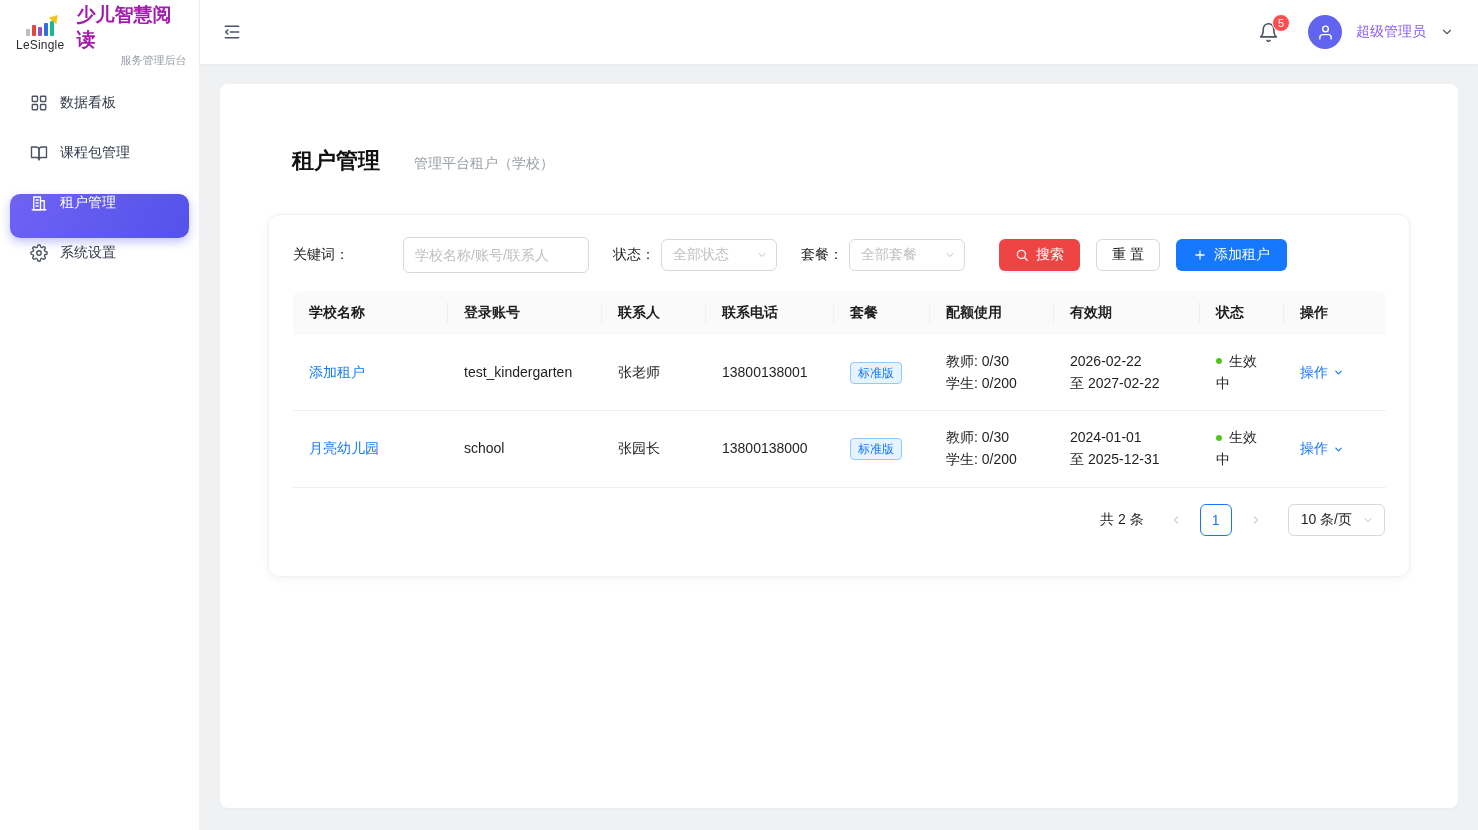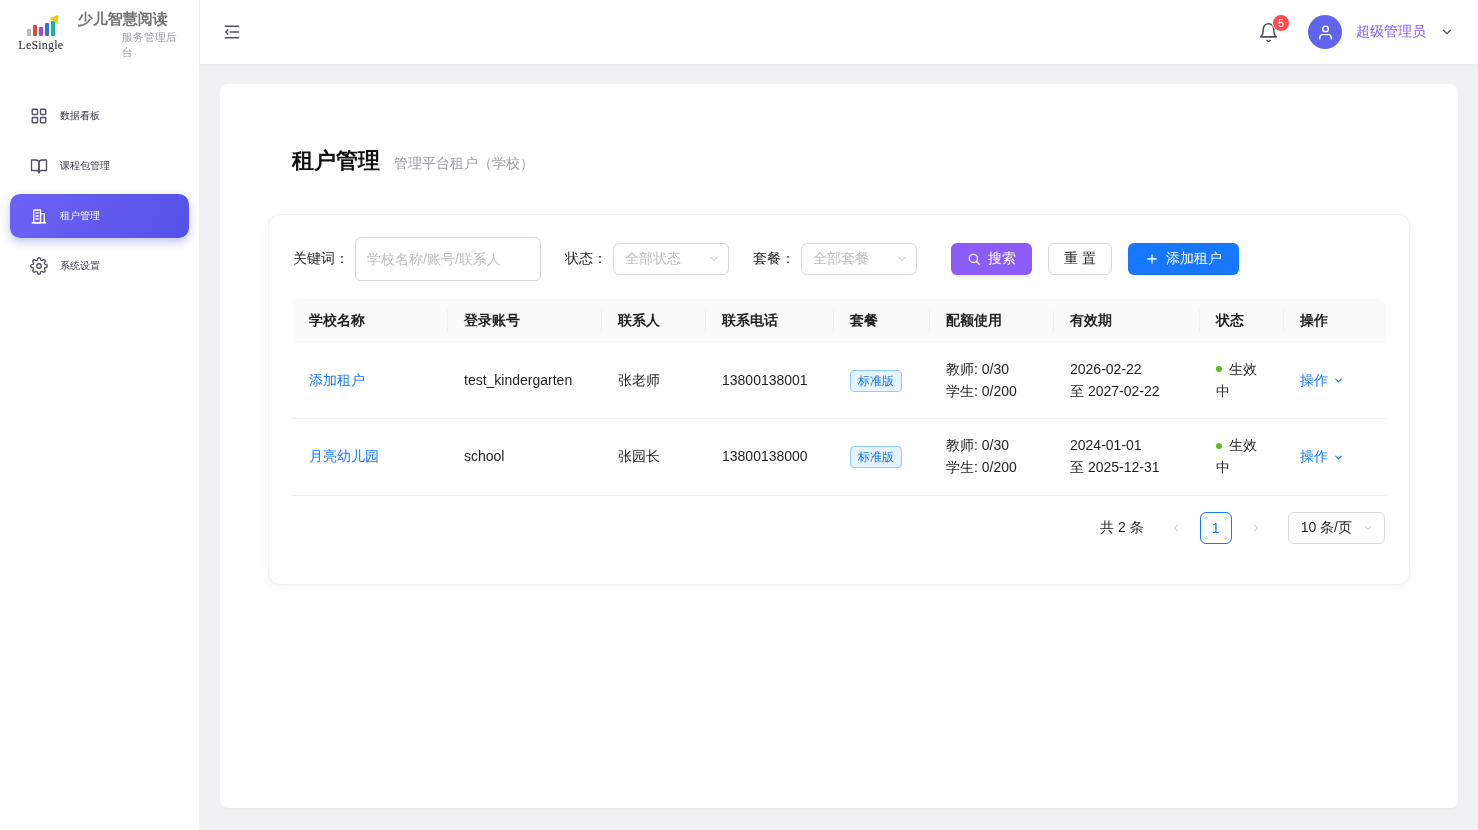--- a/index.html
+++ b/index.html
@@ -11,26 +11,26 @@
   .brand { height:70px; display:flex; align-items:center; gap:10px; padding:0 12px 0 14px; }
   .logo { display:flex; flex-direction:column; align-items:center; width:54px; }
   .logo-bars { display:flex; align-items:flex-end; gap:2px; height:18px; position:relative; }
   .logo-bars i { display:block; width:4px; border-radius:1px; }
   .logo-bars i:nth-child(1){height:7px;background:#bdbdbd;}
   .logo-bars i:nth-child(2){height:11px;background:#e2473c;}
   .logo-bars i:nth-child(3){height:9px;background:#9c4dc4;}
   .logo-bars i:nth-child(4){height:13px;background:#2f6fe0;}
   .logo-bars i:nth-child(5){height:15px;background:#1ab5a0;}
   .logo-arrow { position:absolute; right:-6px; top:-4px; width:0; height:0; border-left:5px solid transparent; border-right:5px solid transparent; border-bottom:8px solid #f2c512; transform:rotate(40deg); }
-  .logo-text { font-size:12px; color:#2b2b2b; margin-top:2px; letter-spacing:0.2px;font-family:Liberation Serif, serif; }
-  .brand-title { font-size:15px; font-weight:bold; color:#737373; line-height:1.35; }
+  .logo-text { font-size:12px; color:#2b2b2b; margin-top:2px; letter-spacing:0.2px; }
+  .brand-title { font-size:19px; font-weight:bold; color:#a21caf; line-height:1.35; }
   .brand-sub { font-size:11px; color:#9aa0a6; line-height:1.4;margin-left:44px; }
 
   .menu { padding:18px 0 0; }
-  .menu-item { display:flex; align-items:center; gap:12px; height:44px; margin:6px 10px; padding:0 0 0 20px; border-radius:10px; color:#33394a; font-size:10px; cursor:pointer; }
+  .menu-item { display:flex; gap:12px; height:44px; margin:6px 10px; padding:0 0 0 20px; border-radius:10px; color:#33394a; font-size:14px; cursor:pointer; }
   .menu-item .mi-icon { width:18px; height:18px; display:flex; align-items:center; color:#4b5263; }
   .menu-item .mi-icon svg { width:18px; height:18px; }
   .menu-item.active { background:linear-gradient(120deg,#6f62f5 0%,#5352e9 100%); color:#fff; box-shadow:0 4px 10px rgba(83,82,233,0.35); }
   .menu-item.active .mi-icon { color:#fff; }
 
   
   .main { flex:1; display:flex; flex-direction:column; height:100%; min-width:0; }
   .topbar { height:64px; background:#fff; display:flex; align-items:center; justify-content:space-between; padding:0 24px 0 22px; box-shadow:0 1px 3px rgba(0,0,0,0.04); position:relative; z-index:2; }
   .fold-btn { width:22px; height:22px; color:#4b5263; cursor:pointer; display:flex; align-items:center; }
   .fold-btn svg { width:20px; height:20px; }
@@ -41,36 +41,36 @@
   .avatar { width:34px; height:34px; border-radius:50%; background:#6064ee; color:#fff; display:flex; align-items:center; justify-content:center; cursor:pointer; }
   .avatar svg { width:17px; height:17px; }
   .user-name { font-size:14px; color:#8b5cf6; }
   .user-caret { width:14px; height:14px; color:#595959; display:flex; cursor:pointer; }
   .user-caret svg { width:14px; height:14px; }
 
   .content { flex:1; background:#f0f1f3; padding:20px 20px 22px; overflow:hidden; }
   .page-card { background:#fff; border-radius:8px; height:100%; box-shadow:0 1px 2px rgba(0,0,0,0.03); padding:62px 0 0; }
   .page-head { display:flex; align-items:baseline; gap:14px; padding:0 72px; }
   .page-title { font-size:22px; font-weight:bold; color:#111; }
-  .page-sub { font-size:14px; color:#9aa0a6; }
+  .page-sub { font-size:14px; color:#9aa0a6;margin-left:20px; }
 
   .panel { margin:38px 48px 0; background:#fff; border:1px solid #f2f2f2; border-radius:12px; box-shadow:0 2px 10px rgba(0,0,0,0.05); padding:22px 24px 40px; }
 
   
   .filter-row { display:flex; align-items:center; }
   .f-label { font-size:14px; color:#1f1f1f; margin-right:6px; white-space:nowrap; }
-  .f-input { width:186px; height:44px; border:1px solid #d9d9d9; border-radius:6px; padding:0 11px; font-size:14px; color:#6d28d9; outline:none; font-family:inherit; }
+  .f-input { width:186px; height:36px; border:1px solid #d9d9d9; border-radius:6px; padding:0 11px; font-size:14px; color:#6d28d9; outline:none; font-family:inherit;margin-left:48px; }
   .f-input::placeholder { color:#bfbfbf; }
   .f-select { width:116px; height:32px; border:1px solid #d9d9d9; border-radius:6px; padding:0 8px 0 11px; display:flex; align-items:center; justify-content:space-between; font-size:14px; color:#bfbfbf; background:#fff; cursor:pointer; }
   .f-select .sel-caret { width:12px; height:12px; color:#bfbfbf; display:flex; }
   .f-select .sel-caret svg { width:12px; height:12px; }
   .gap24 { width:24px; } .gap34 { width:34px; } .gap16 { width:16px; }
   .btn { height:32px; border-radius:6px; border:none; font-size:14px; display:inline-flex; align-items:center; justify-content:center; gap:7px; cursor:pointer; font-family:inherit; }
   .btn svg { width:14px; height:14px; }
-  .btn-primary { background:#8b5cf6; color:#fff; padding:0 16px; box-shadow:0 2px 0 rgba(5,145,255,0.1); }
+  .btn-primary { background:#ef4444; color:#fff; padding:0 16px; box-shadow:0 2px 0 rgba(5,145,255,0.1); }
   .btn-default { background:#fff; color:#1f1f1f; border:1px solid #d9d9d9; padding:0 15px; }
   .btn-add { background:#1677ff; color:#fff; padding:0 17px; }
 
   
   table { width:100%; border-collapse:collapse; table-layout:fixed; margin-top:18px; font-size:14px; }
   col.c-school{width:155px;} col.c-account{width:154px;} col.c-contact{width:104px;} col.c-phone{width:128px;}
   col.c-plan{width:96px;} col.c-quota{width:124px;} col.c-valid{width:146px;} col.c-status{width:84px;} col.c-action{width:102px;}
   th { background:#fafafa; text-align:left; font-weight:600; color:#1f1f1f; padding:13px 16px; position:relative; }
   th:first-child { border-top-left-radius:8px; border-bottom-left-radius:0; }
   th:last-child { border-top-right-radius:8px; }

